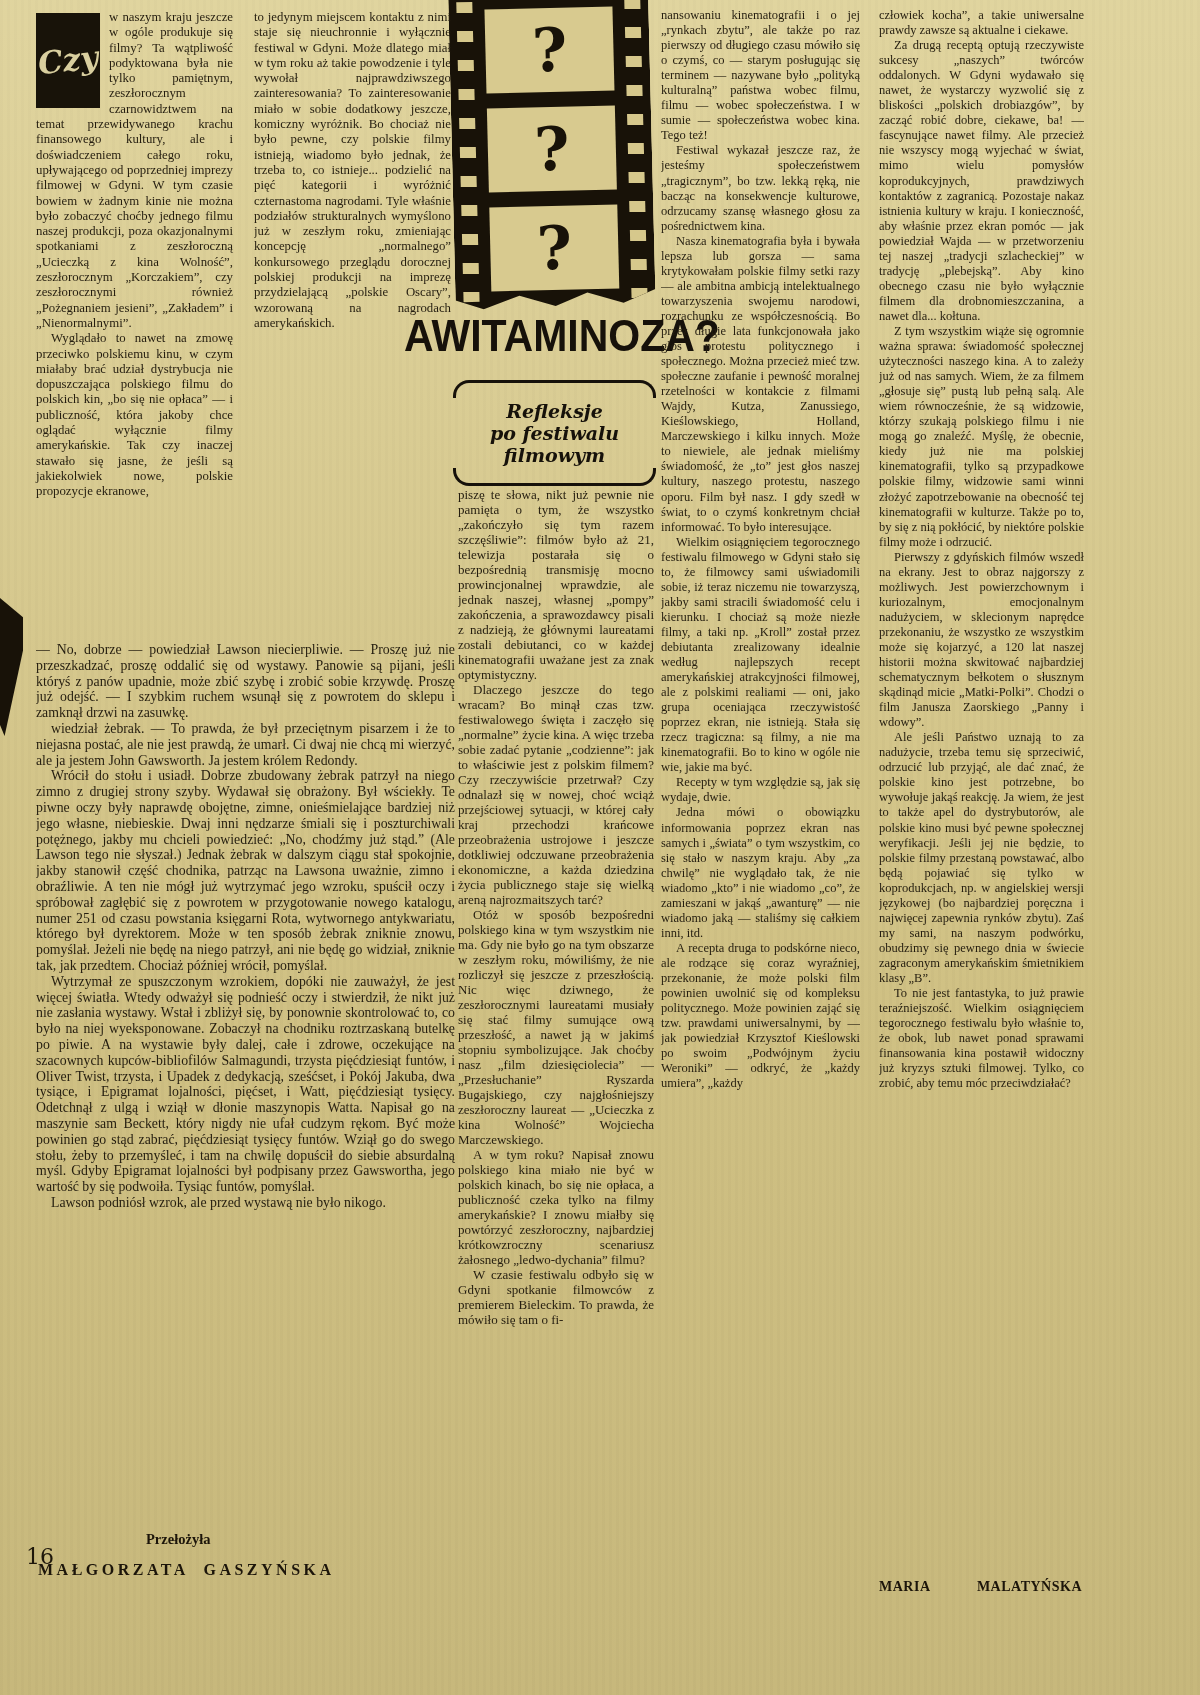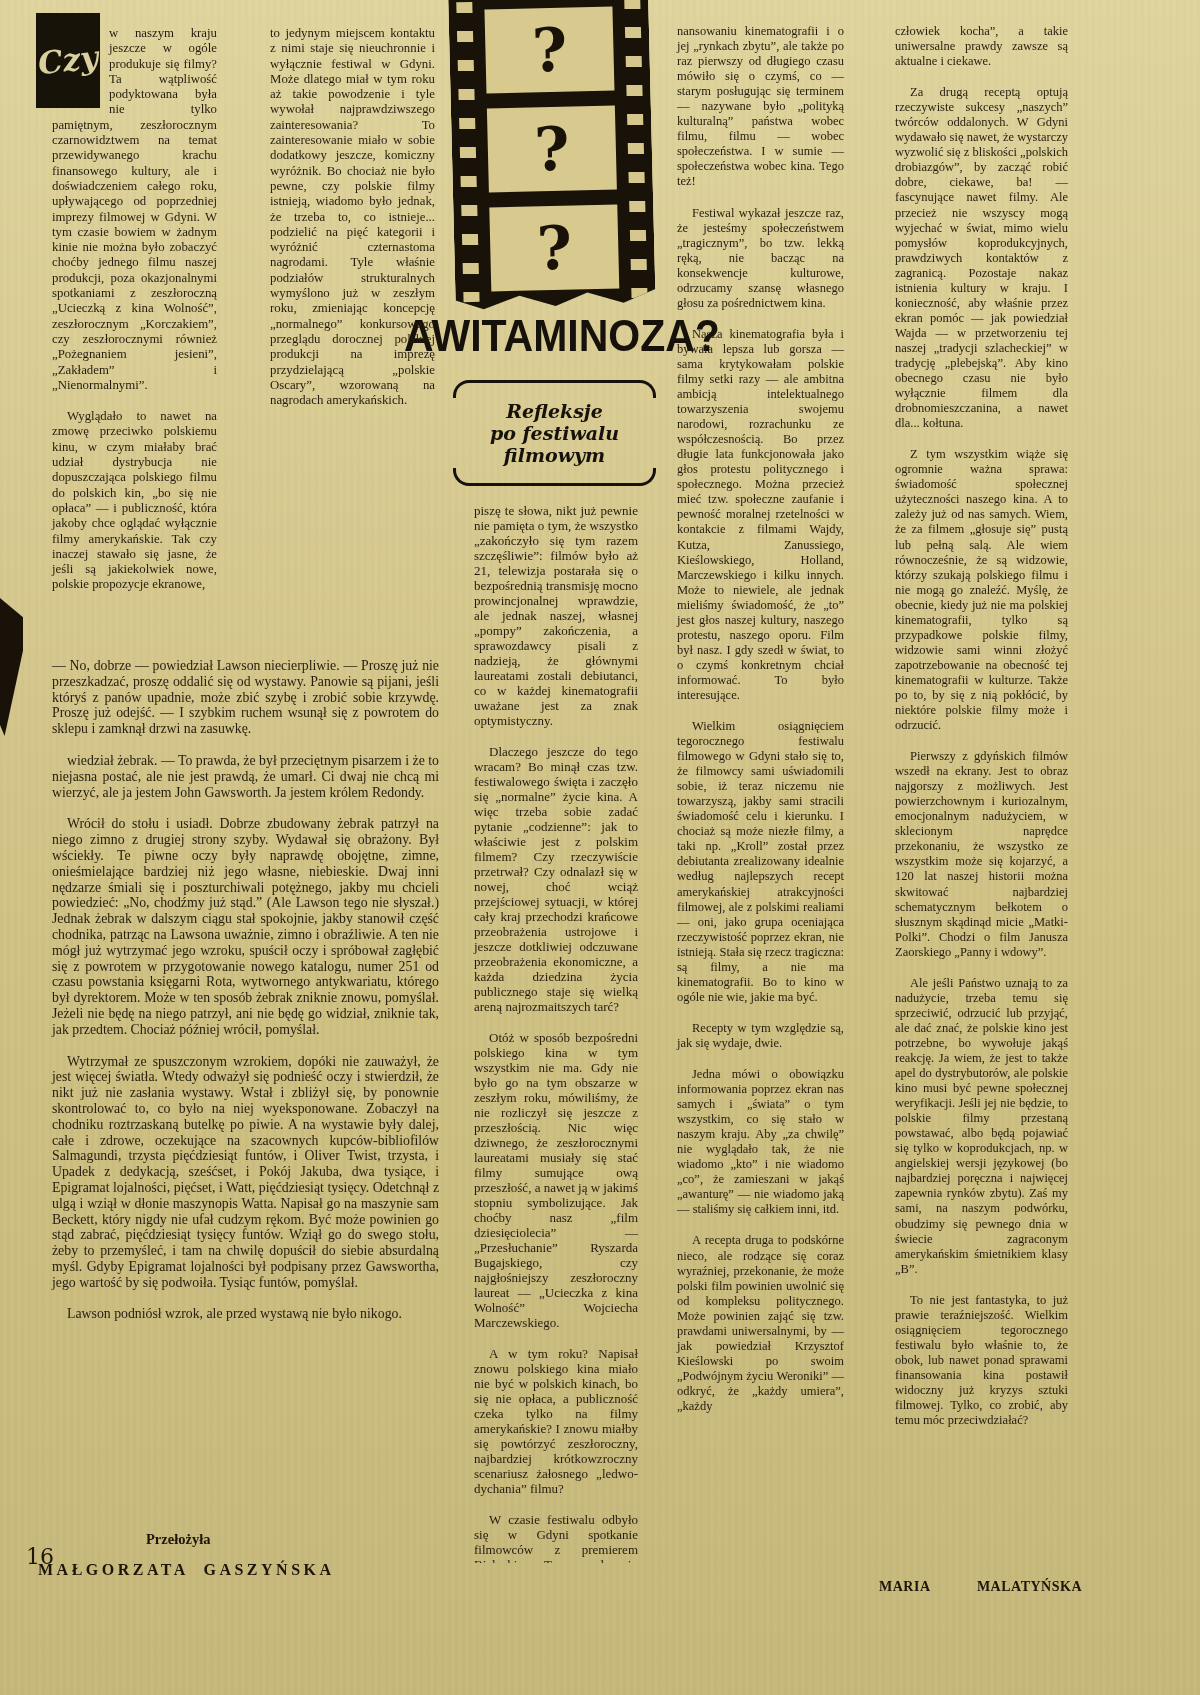--- a/index.html
+++ b/index.html
@@ -7,21 +7,21 @@
   #page{
     position:relative;width:1200px;height:1695px;overflow:hidden;
     background:#d6c88c;
     background-image:
       linear-gradient(180deg, rgba(255,250,215,0.25) 0%, rgba(150,125,55,0.10) 60%, rgba(120,100,40,0.16) 100%),
       repeating-linear-gradient(90deg, rgba(0,0,0,0.02) 0 3px, transparent 3px 7px);
     font-family:"Liberation Serif","DejaVu Serif",serif;
     color:#241d0f;
   }
   .column{position:absolute;text-align:justify;font-size:12.8px;line-height:15.3px;}
-  .column .paras p{margin:16px;text-indent:15px;}
+  .column .paras p{margin:0;text-indent:15px;}
   .column .paras p:first-child{text-indent:0;}
   #col1{left:36px;top:10px;width:197px;height:626px;}
   #col2{left:254px;top:10px;width:197px;height:626px;overflow:hidden;}
   #col3{left:458px;top:487px;width:196px;height:1076px;font-size:13px;line-height:15px;}
   #col3 .paras{height:1076px;overflow:hidden;}
   #col4{left:661px;top:8px;width:199px;height:1584px;font-size:12.5px;line-height:15.05px;}
   #col4 .paras{height:1584px;overflow:hidden;}
   #col5{left:879px;top:8px;width:205px;height:1588px;font-size:12.5px;line-height:15.05px;}
   #col5 .paras{height:1548px;overflow:hidden;}
   .author-line{position:absolute;left:0;right:2px;bottom:2px;font-weight:bold;font-size:14px;

